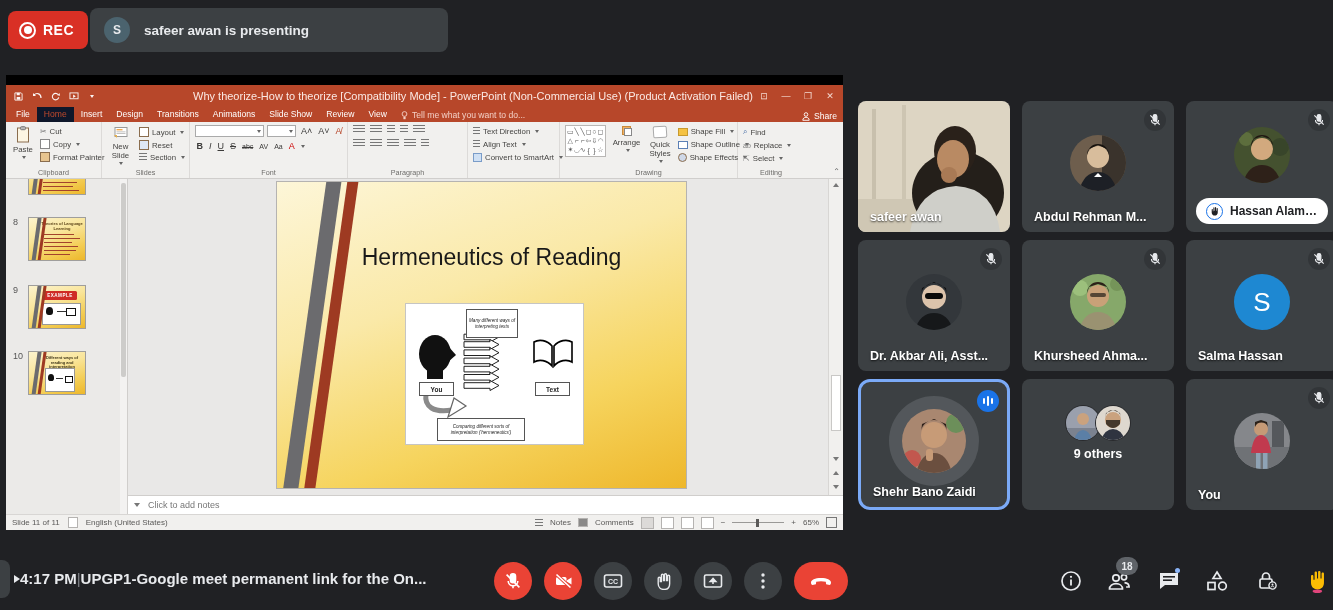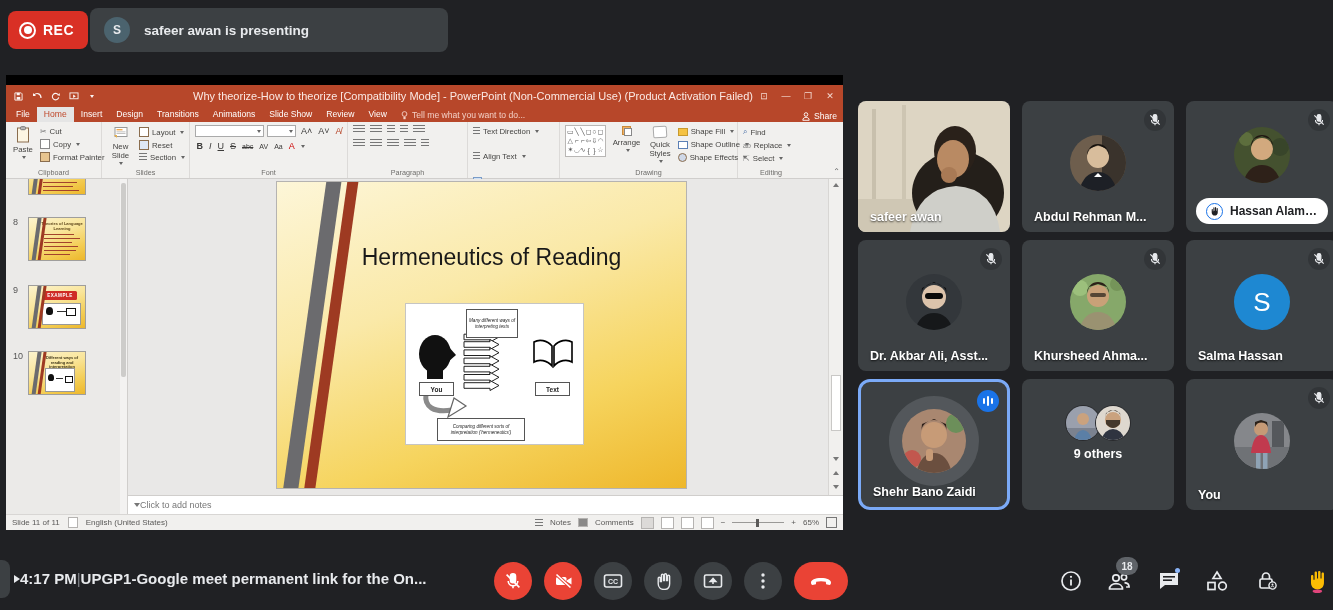--- a/index.html
+++ b/index.html
@@ -18,21 +18,21 @@
   .share-region{position:absolute;left:6px;top:75px;width:837px;height:455px;background:#000}
   .ppt{position:absolute;left:0;top:10px;width:837px;height:445px;display:flex;flex-direction:column;background:#f1f0ee;font-family:"Liberation Sans",sans-serif}
   .ppt-titlebar{height:22px;background:#b7472a;display:flex;align-items:center;color:#fff;font-size:9px;flex:0 0 auto}
   .qat{display:flex;align-items:center;gap:9px;padding:0 8px 0 8px}
   .qat span{opacity:.95}
   .ppt-title{flex:1;text-align:right;font-size:11px;color:#fbe9e4;white-space:nowrap;overflow:hidden;text-overflow:ellipsis}
   .winctl{display:flex;align-items:center;gap:0;margin-right:2px}
   .winctl div{width:22px;text-align:center;font-size:9px;color:#f4d8cf}
   .ppt-tabs{height:15px;background:#b7472a;display:flex;align-items:flex-end;font-size:8.6px;color:#fff;padding-left:3px;flex:0 0 auto;position:relative}
   .ppt-tab{padding:2px 7px;line-height:11px}
-  .ppt-tab.active{background:#e5e5e5;color:#c0492c}
+  .ppt-tab.active{background:#0f172a;color:#c0492c}
   .tellme{display:flex;align-items:center;gap:4px;color:#f3cfc5;padding:2px 7px}
   .ppt-share{position:absolute;right:6px;bottom:1px;display:flex;align-items:center;gap:4px;color:#fff;font-size:8.6px}
 
   .ribbon{height:56px;background:#f1f0ee;border-bottom:1px solid #d0cecc;display:flex;font-size:7.8px;color:#454442;flex:0 0 auto;position:relative}
   .rgroup{position:relative;border-right:1px solid #dcdad8;padding:3px 4px 11px 5px;display:flex;gap:5px;box-sizing:border-box}
   .rgroup .glabel{position:absolute;bottom:1px;left:0;right:0;text-align:center;font-size:7.2px;color:#6e6d6b}
   .bigbtn{display:flex;flex-direction:column;align-items:center;justify-content:flex-start;gap:2px;padding:1px 2px;text-align:center}
   .vstack{display:flex;flex-direction:column;justify-content:flex-start;gap:3px;padding-top:2px}
   .smallbtn{display:flex;align-items:center;gap:3px;white-space:nowrap}
   .ic{display:inline-block}
@@ -81,21 +81,21 @@
   .vthumb{position:absolute;left:2px;right:2px;top:62%;height:17%;background:#fff;border:1px solid #c9c8c6}
   .tri{width:0;height:0;margin:0 auto}
   .tri-u{border-left:3.5px solid transparent;border-right:3.5px solid transparent;border-bottom:4.5px solid #777}
   .tri-d{border-left:3.5px solid transparent;border-right:3.5px solid transparent;border-top:4.5px solid #777}
   .vs-top{position:absolute;top:4px;left:0;right:0}
   .vs-bot{position:absolute;bottom:34px;left:0;right:0}
   .vs-prev{position:absolute;bottom:20px;left:0;right:0}
   .vs-next{position:absolute;bottom:6px;left:0;right:0}
 
   .rightcol{flex:1;display:flex;flex-direction:column;min-width:0}
-  .notes{height:18px;background:#fff;border-top:1px solid #d0cecc;display:flex;align-items:center;font-size:9px;color:#777;padding-left:6px;flex:0 0 auto}
+  .notes{height:18px;background:#fff;border-top:1px solid #d0cecc;display:flex;align-items:center;gap:8px;font-size:9px;color:#777;padding-left:6px;flex:0 0 auto}
 
   .statusbar{height:15px;background:#f1f0ee;border-top:1px solid #d8d6d4;display:flex;align-items:center;font-size:8px;color:#5a5958;padding:0 6px;gap:8px;flex:0 0 auto}
   .sb-right{margin-left:auto;display:flex;align-items:center;gap:7px}
   .viewbtn{width:11px;height:10px;border:1px solid #b5b3b1;background:#fff}
   .viewbtn.active{background:#dcdad8}
   .zoomline{width:52px;height:1px;background:#9a9997;position:relative}
   .zoomline::after{content:"";position:absolute;left:46%;top:-3.5px;width:2.5px;height:8px;background:#5a5958}
   .fit-ic{width:9px;height:9px;border:1px solid #777;position:relative}
 
   
@@ -310,21 +310,21 @@
         <span class="lns"></span>
         <span class="lns"></span>
         <span class="lns"></span>
         <span class="lns"></span>
         <span class="lns" style="width:8px"></span>
       </div>
       <div class="glabel">Paragraph</div>
     </div>
 
     <div class="rgroup" style="width:92px">
-      <div class="vstack" style="gap:16px">
+      <div class="vstack" style="gap:4px">
         <div class="smallbtn">
               <span class="lns" style="width:7px"></span>
               <span>Text Direction</span>
               <span class="ddown"></span>
             </div>
         <div class="smallbtn">
               <span class="lns" style="width:7px"></span>
               <span>Align Text</span>
               <span class="ddown"></span>
             </div>

